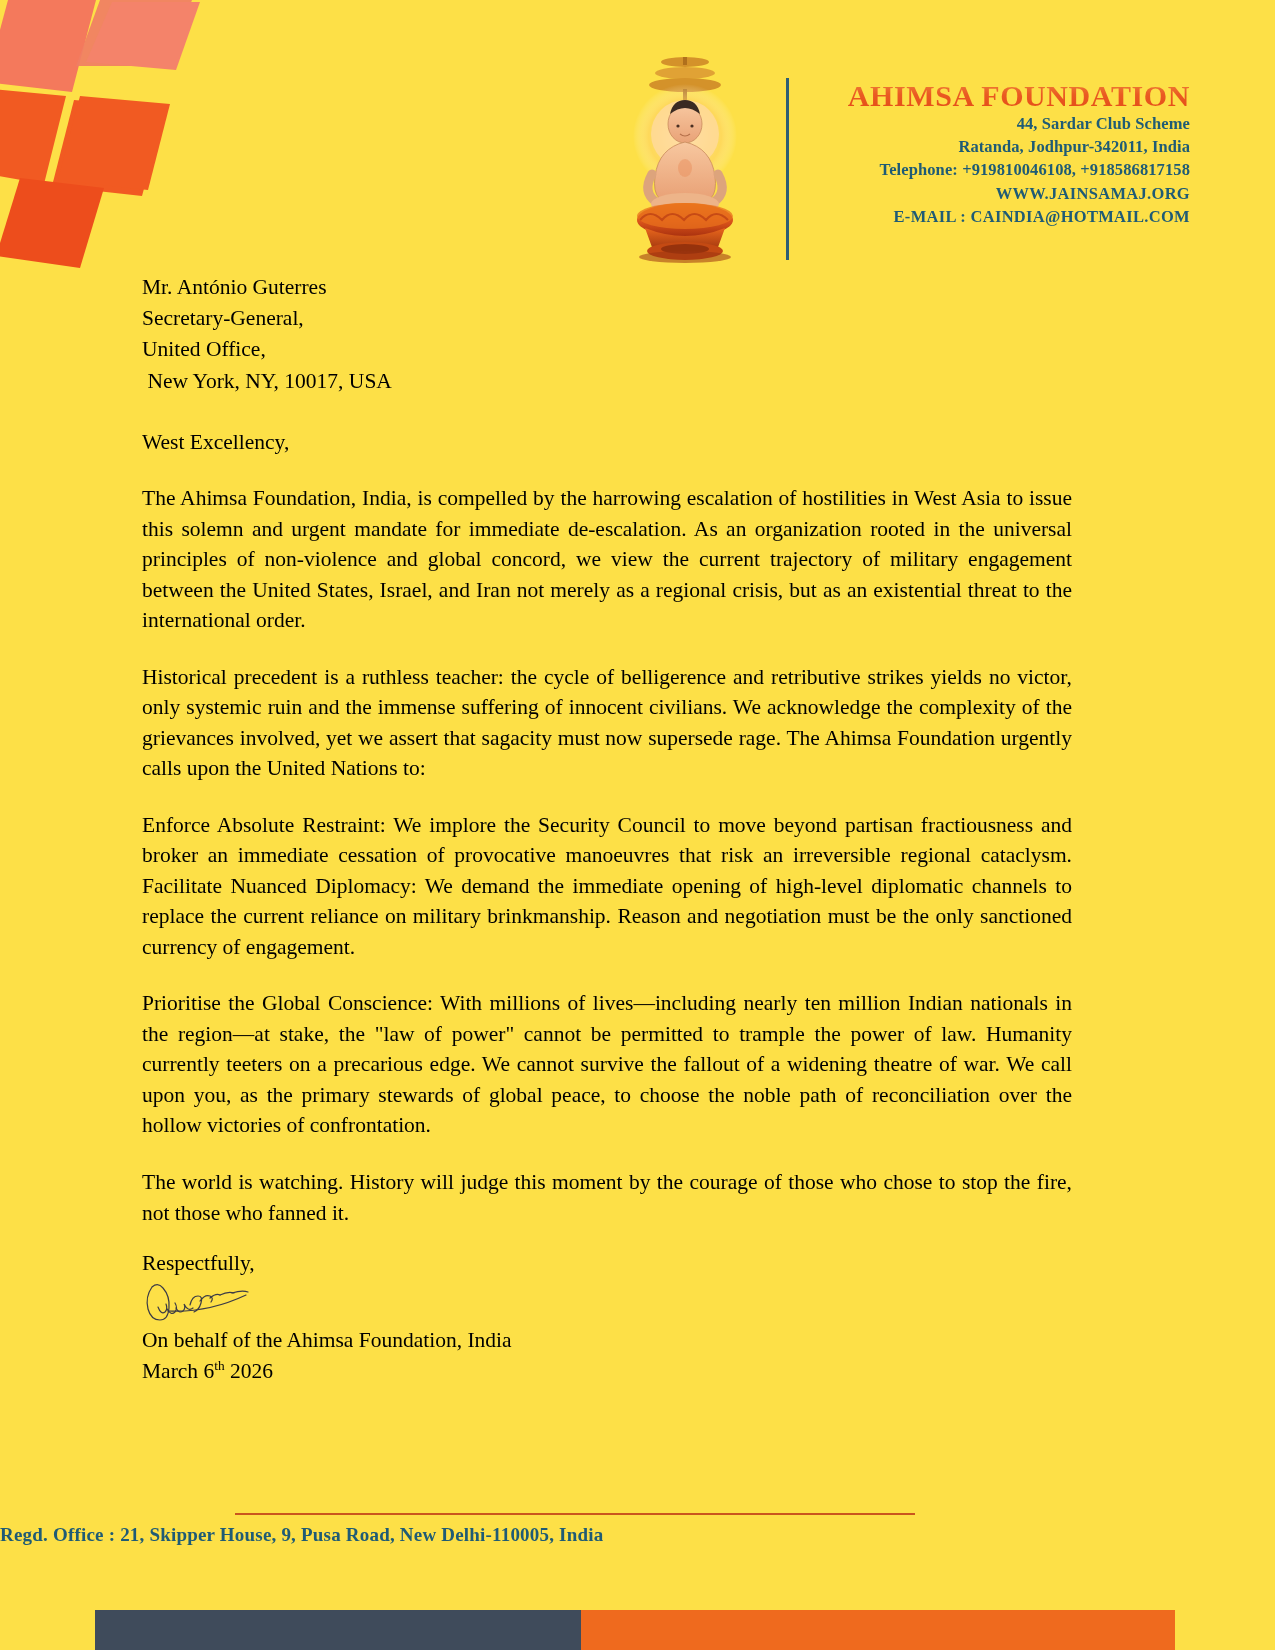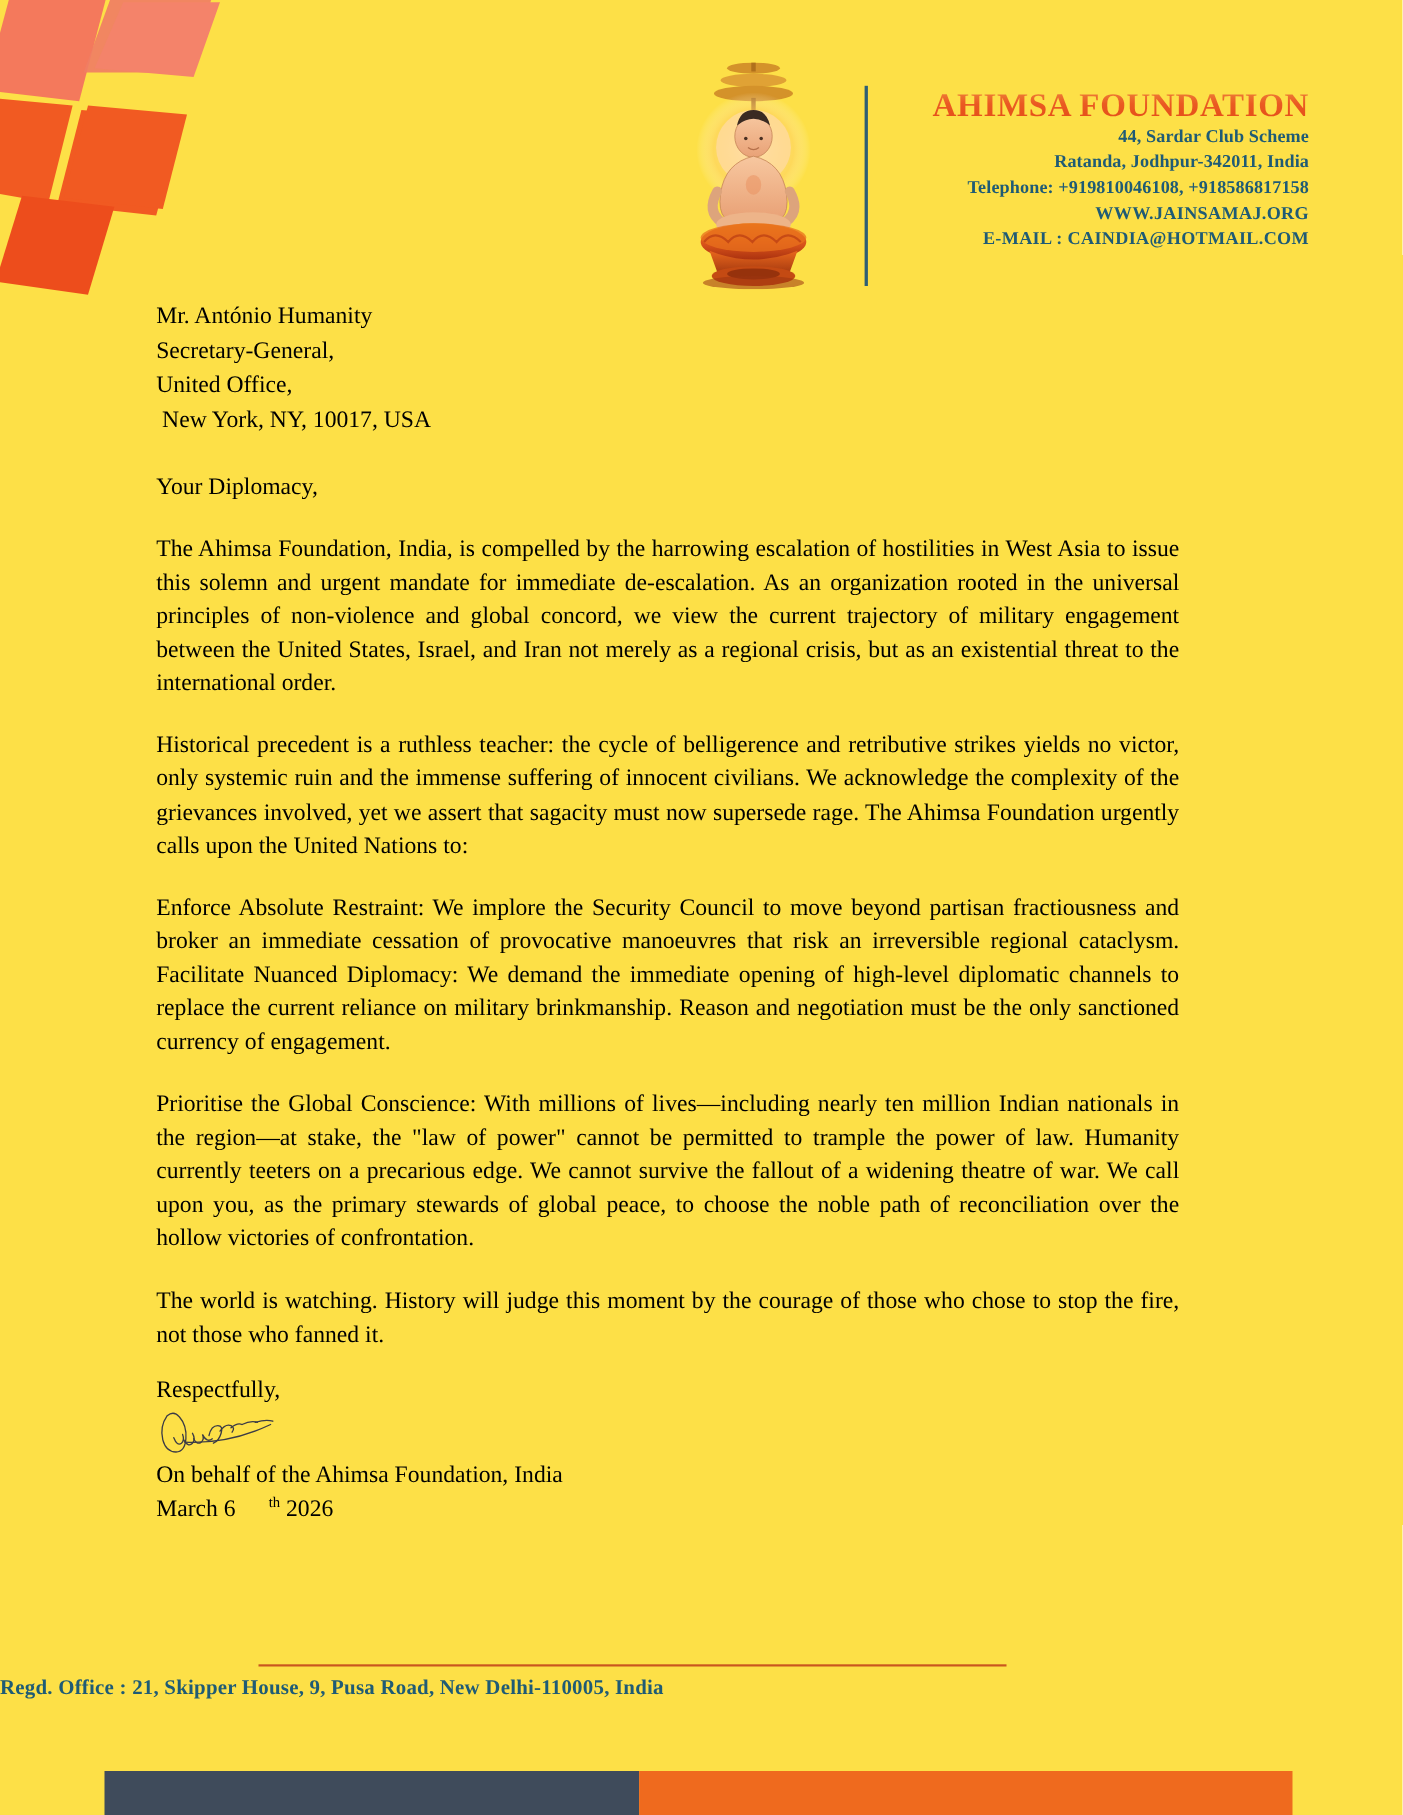--- a/index.html
+++ b/index.html
@@ -121,21 +121,20 @@
   .sig-line {
     line-height: 1.45;
   }
   .date-line {
     line-height: 1.45;
   }
   .date-line sup {
     font-size: 0.62em;
     vertical-align: super;
     line-height: 0;
-    margin-left: 30px;
   }
 
   
   .footer-rule {
     position: absolute;
     left: 235px;
     top: 1513px;
     width: 680px;
     height: 2px;
     background: #c9561e;
@@ -261,27 +260,27 @@
       <div class="lh-line">Ratanda, Jodhpur-342011, India</div>
       <div class="lh-line">Telephone: +919810046108, +918586817158</div>
       <div class="lh-line caps">WWW.JAINSAMAJ.ORG</div>
       <div class="lh-line caps">E-MAIL : CAINDIA@HOTMAIL.COM</div>
     </div>
   </div>
 
   <div class="letter">
 
     <div>
-      <div class="addr-line">Mr. António Humanity</div>
+      <div class="addr-line">Mr. António Guterres</div>
       <div class="addr-line">Secretary-General,</div>
       <div class="addr-line">United Office,</div>
       <div class="addr-line"> New York, NY, 10017, USA</div>
     </div>
 
-    <div class="salutation">Your Diplomacy,</div>
+    <div class="salutation">West Excellency,</div>
 
     <div class="para">The Ahimsa Foundation, India, is compelled by the harrowing escalation of hostilities in West Asia to issue this solemn and urgent mandate for immediate de-escalation. As an organization rooted in the universal principles of non-violence and global concord, we view the current trajectory of military engagement between the United States, Israel, and Iran not merely as a regional crisis, but as an existential threat to the international order.</div>
     <div class="para">Historical precedent is a ruthless teacher: the cycle of belligerence and retributive strikes yields no victor, only systemic ruin and the immense suffering of innocent civilians. We acknowledge the complexity of the grievances involved, yet we assert that sagacity must now supersede rage. The Ahimsa Foundation urgently calls upon the United Nations to:</div>
     <div class="para">Enforce Absolute Restraint: We implore the Security Council to move beyond partisan fractiousness and broker an immediate cessation of provocative manoeuvres that risk an irreversible regional cataclysm. Facilitate Nuanced Diplomacy: We demand the immediate opening of high-level diplomatic channels to replace the current reliance on military brinkmanship. Reason and negotiation must be the only sanctioned currency of engagement.</div>
     <div class="para">Prioritise the Global Conscience: With millions of lives—including nearly ten million Indian nationals in the region—at stake, the "law of power" cannot be permitted to trample the power of law. Humanity currently teeters on a precarious edge. We cannot survive the fallout of a widening theatre of war. We call upon you, as the primary stewards of global peace, to choose the noble path of reconciliation over the hollow victories of confrontation.</div>
     <div class="para">The world is watching. History will judge this moment by the courage of those who chose to stop the fire, not those who fanned it.</div>
 
     <div class="closing">Respectfully,</div>
 
     <div class="signature">

